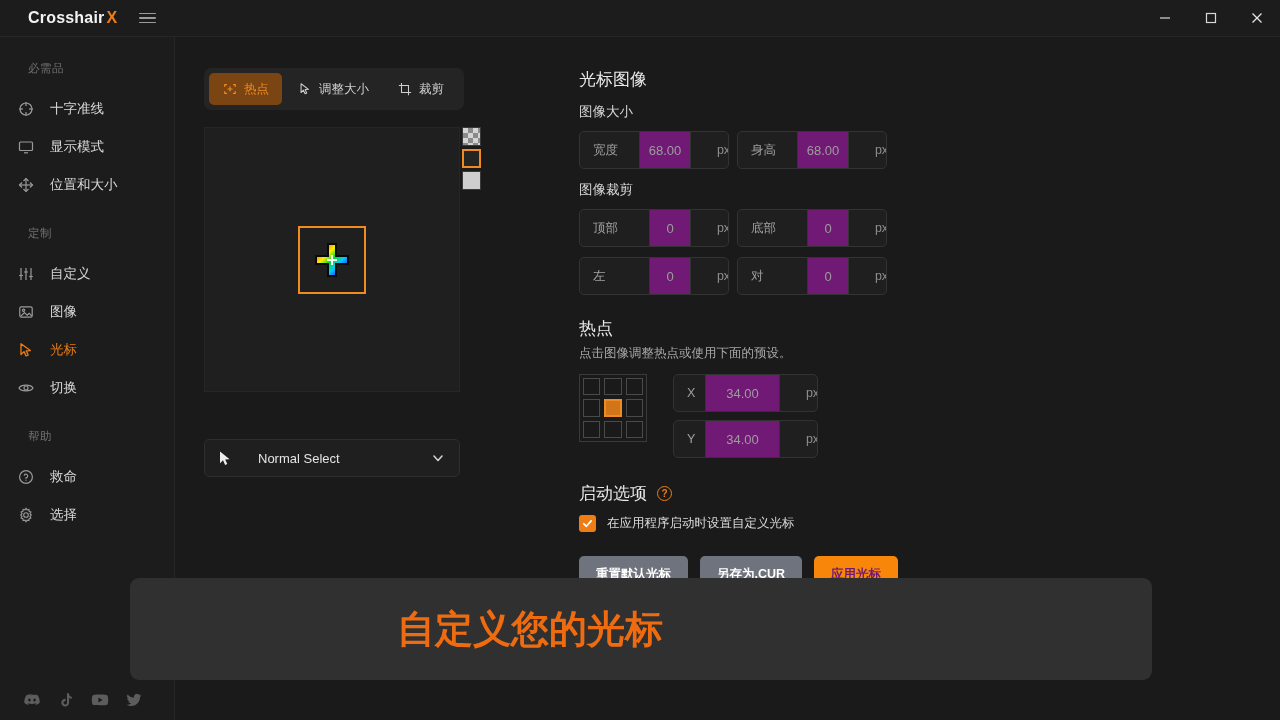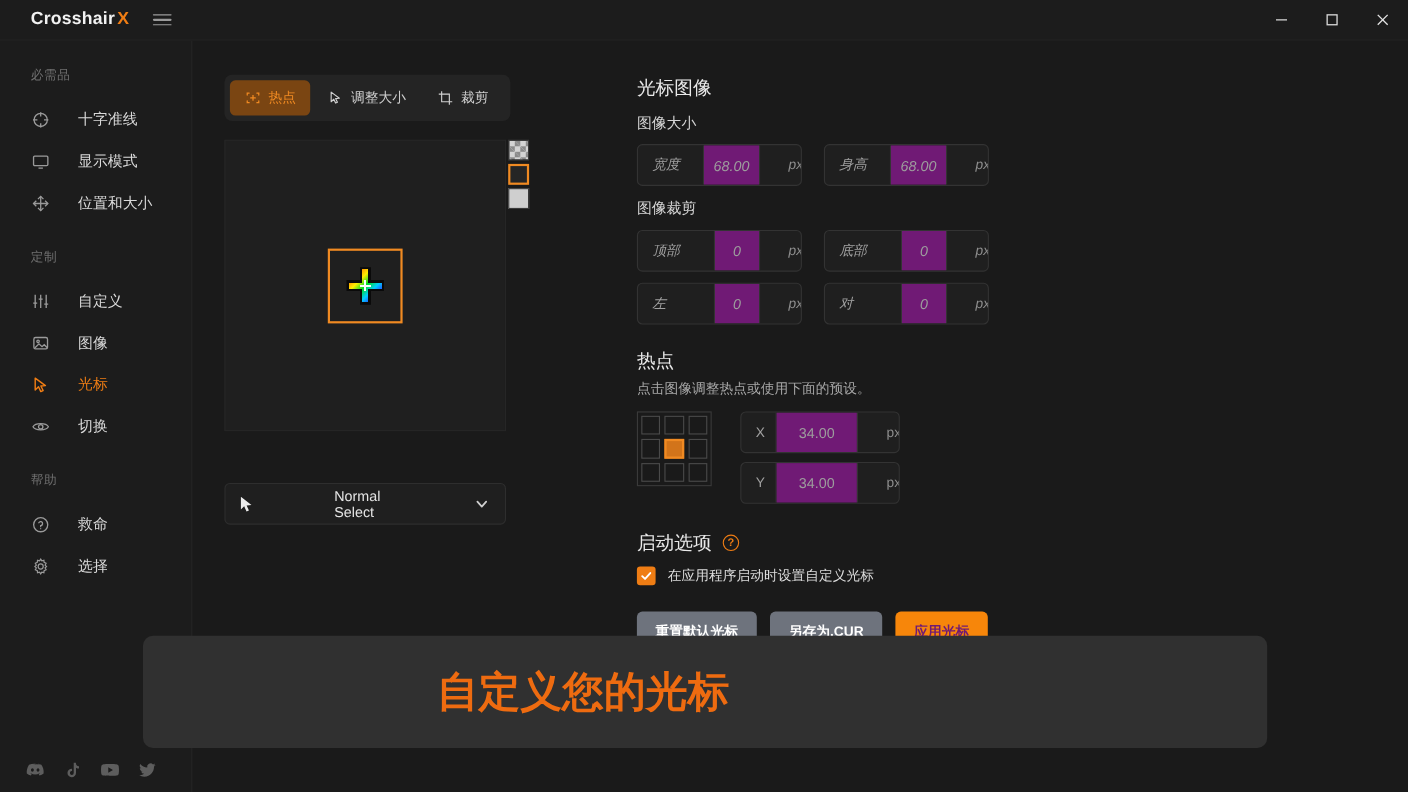--- a/index.html
+++ b/index.html
@@ -44,22 +44,22 @@
   
   .sidebar {
     position: absolute; top: 37px; left: 0; width: 175px; height: 683px;
     background: #1c1c1c;
     border-right: 1px solid #262626;
   }
   .side-group-label {
     font-size: 11.5px; color: #6f6f6f; padding-left: 28px; letter-spacing: .5px;
   }
   .side-item {
-    display: flex; align-items: center; gap: 25px;
-    height: 38px; padding-left: 28px; cursor: pointer;
+    display: flex; align-items: center; gap: 15px;
+    height: 38px; padding-left: 17px; cursor: pointer;
     color: #d9d9d9; font-size: 13.5px;
   }
   .side-item .ico { width: 18px; height: 18px; display: flex; align-items: center; justify-content: center; color: #9a9a9a; }
   .side-item.active { color: #ef7d14; }
   .side-item.active .ico { color: #ef7d14; }
   .side-item .ico svg { display:block; }
 
   .socials {
     position: absolute; bottom: 10px; left: 22px;
     display: flex; gap: 14px; align-items: center;
@@ -123,33 +123,33 @@
     background-position: 0 0, 5px 5px;
   }
   .swatch.dark { background: #252525; border: 2px solid #f08a22; }
   .swatch.light { background: #cfcfcf; }
 
   
   .dropdown {
     position: absolute; left: 29px; top: 402px;
     width: 256px; height: 38px;
     background: #1f1f1f; border: 1px solid #2e2e2e; border-radius: 5px;
-    display: flex; align-items: center; cursor: pointer; gap: 46px;
+    display: flex; align-items: center; cursor: pointer;
   }
   .dropdown .cur-ico { width: 16px; margin-left: 12px; color: #e8e8e8; display:flex;align-items:center;justify-content:center;}
   .dropdown .dd-label { margin-left: 25px; font-size: 13px; color: #e4e4e4; }
   .dropdown .chev { margin-left: auto; margin-right: 14px; color: #cfcfcf; display:flex; }
 
   
   .rightcol { position: absolute; left: 404px; top: 31px; width: 360px; }
   .h1 { font-size: 17px; color: #e9e9e9; font-weight: normal; }
   .h2 { font-size: 13.5px; color: #d6d6d6; margin-top: 12px; }
   .sub { font-size: 12.5px; color: #a8a8a8; margin-top: 5px; }
 
-  .fieldrow { display: flex; gap: 20px; margin-top: 10px; font-style: italic; }
+  .fieldrow { display: flex; gap: 8px; margin-top: 10px; }
   .field {
     display: flex; align-items: center;
     height: 38px; border: 1px solid #333; border-radius: 5px;
     background: #1f1f1f; overflow: hidden;
   }
   .field .lbl {
     width: 60px; height: 100%; display: flex; align-items: center; padding-left: 13px;
     font-size: 12.5px; color: #a0a0a0; border-right: 1px solid #333;
   }
   .field .val {

